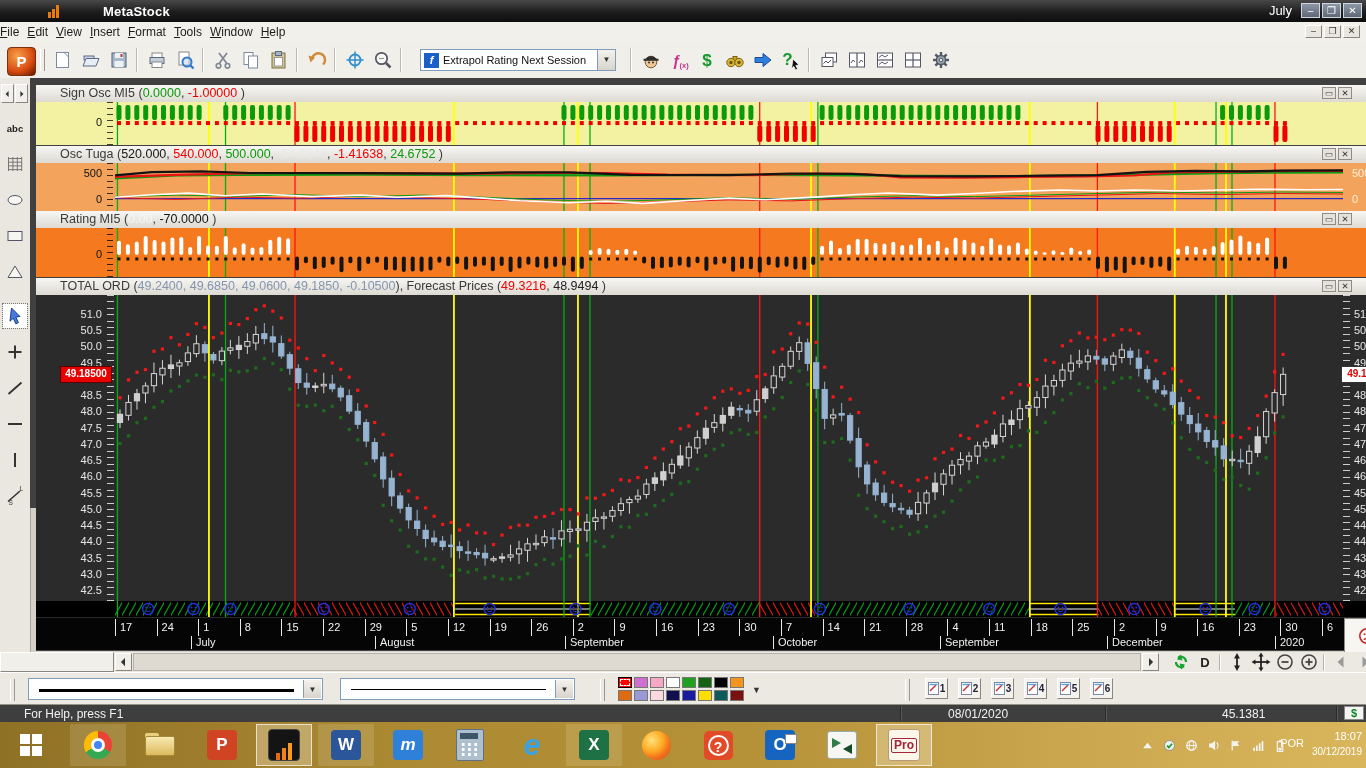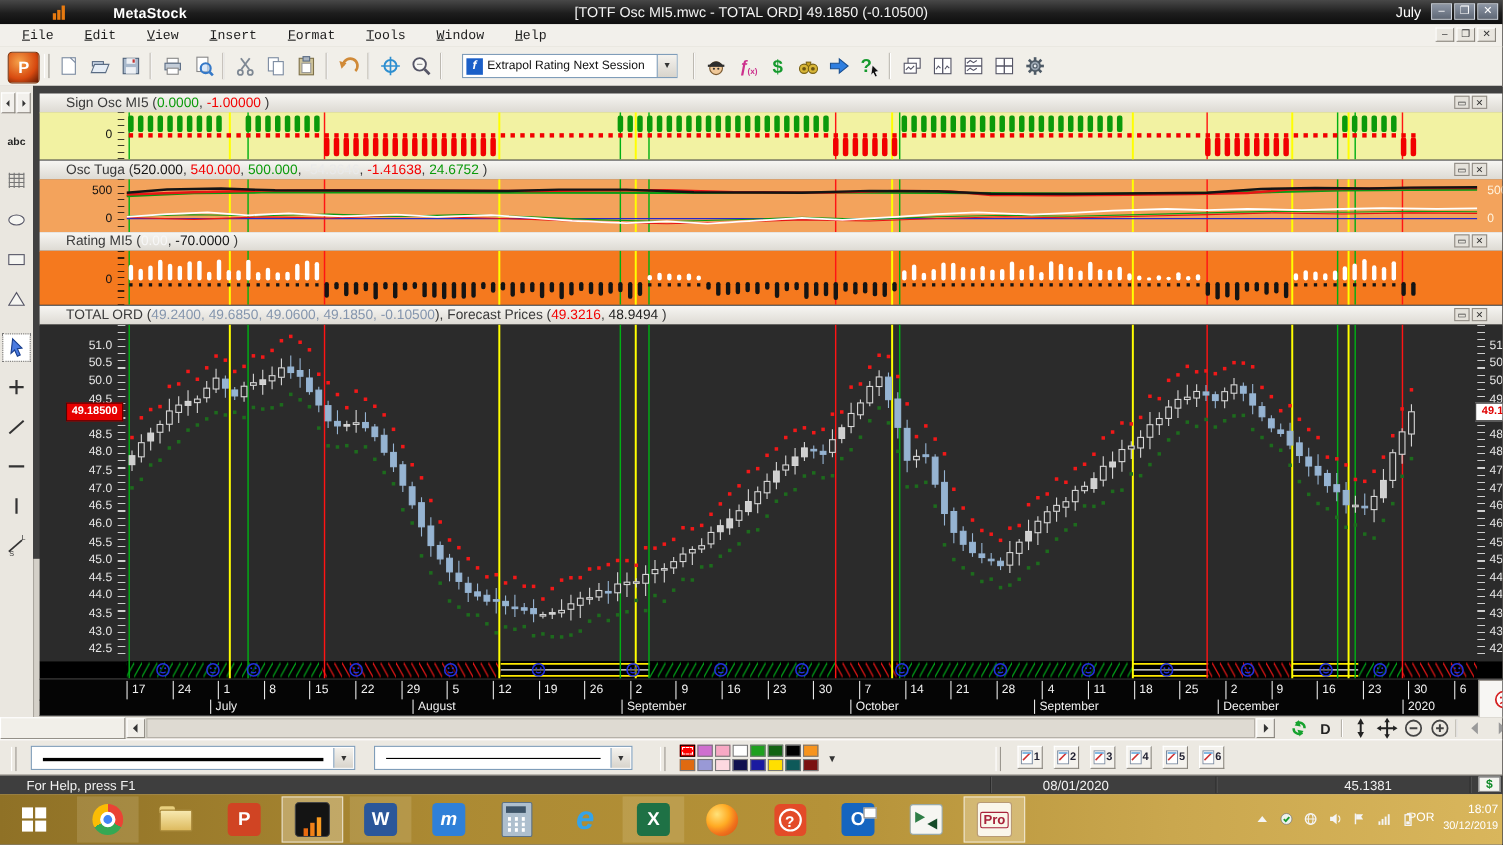--- a/index.html
+++ b/index.html
@@ -16,21 +16,21 @@
   #ms-logo span{font-size:13px;font-weight:bold;color:#fff;letter-spacing:.2px;margin-left:40px;}
   #doc-title{position:absolute;left:0;top:3px;width:100%;text-align:center;font-size:13px;color:#f2f2f2;}
   #periodicity{position:absolute;right:74px;top:3px;font-size:13px;color:#fff;}
   .winbtns{position:absolute;right:4px;top:3px;display:flex;gap:2px;}
   .winbtn{width:19px;height:15px;background:linear-gradient(#8d96a5,#5f6876);border:1px solid #cfd6e0;
     color:#fff;font-size:10px;line-height:13px;text-align:center;box-sizing:border-box;}
   .winbtn::before{content:attr(data-glyph);}
   
   #menubar{position:absolute;left:0;top:22px;width:1366px;height:20px;background:#f2f0eb;
     border-bottom:1px solid #c6c2ba;font-size:12px;color:#1d1d1d;}
-  .menuitem{display:inline-block;padding:3px 8px 0 20px;height:17px;cursor:default;font-family:Liberation Mono, monospace;}
+  .menuitem{display:inline-block;padding:3px 8px 0 0;height:17px;cursor:default;}
   .menuitem u{text-decoration:underline;}
   #menuwinbtns{position:absolute;right:6px;top:3px;display:flex;gap:2px;}
   .mwb{width:17px;height:13px;background:#e9e6df;border:1px solid;border-color:#fff #8a867e #8a867e #fff;
     font-size:9px;line-height:11px;text-align:center;color:#333;box-sizing:border-box;}
   
   #toolbar{position:absolute;left:0;top:42px;width:1366px;height:36px;background:#f1efe9;
     border-bottom:1px solid #b9b5ad;}
   .tbtn{position:absolute;top:5px;width:26px;height:26px;display:flex;align-items:center;justify-content:center;}
   .tsep{position:absolute;top:6px;width:1px;height:24px;background:#bdb9b1;border-right:1px solid #fff;}
   .tgrip{position:absolute;top:7px;width:3px;height:22px;border-left:1px solid #fff;border-right:1px solid #9b978f;}
@@ -152,21 +152,20 @@
 
   <div id="titlebar">
     <div id="ms-logo">
       <span class="bars">
           <i class="b1"></i>
           <i class="b2"></i>
           <i class="b3"></i>
         </span>
       <span>MetaStock</span>
     </div>
-    <div id="doc-title">[TOTF Osc MI5.mwc - TOTAL ORD]   49.1850 (-0.10500)</div>
     <div id="periodicity">July</div>
     <div class="winbtns">
       <div class="winbtn" data-glyph="–"></div>
       <div class="winbtn" data-glyph="❐"></div>
       <div class="winbtn" data-glyph="✕"></div>
     </div>
   </div>
 
   <div id="menubar">
     <span id="menuitems"><span class="menuitem"><u>F</u>ile</span><span class="menuitem"><u>E</u>dit</span><span class="menuitem"><u>V</u>iew</span><span class="menuitem"><u>I</u>nsert</span><span class="menuitem"><u>F</u>ormat</span><span class="menuitem"><u>T</u>ools</span><span class="menuitem"><u>W</u>indow</span><span class="menuitem"><u>H</u>elp</span></span>

